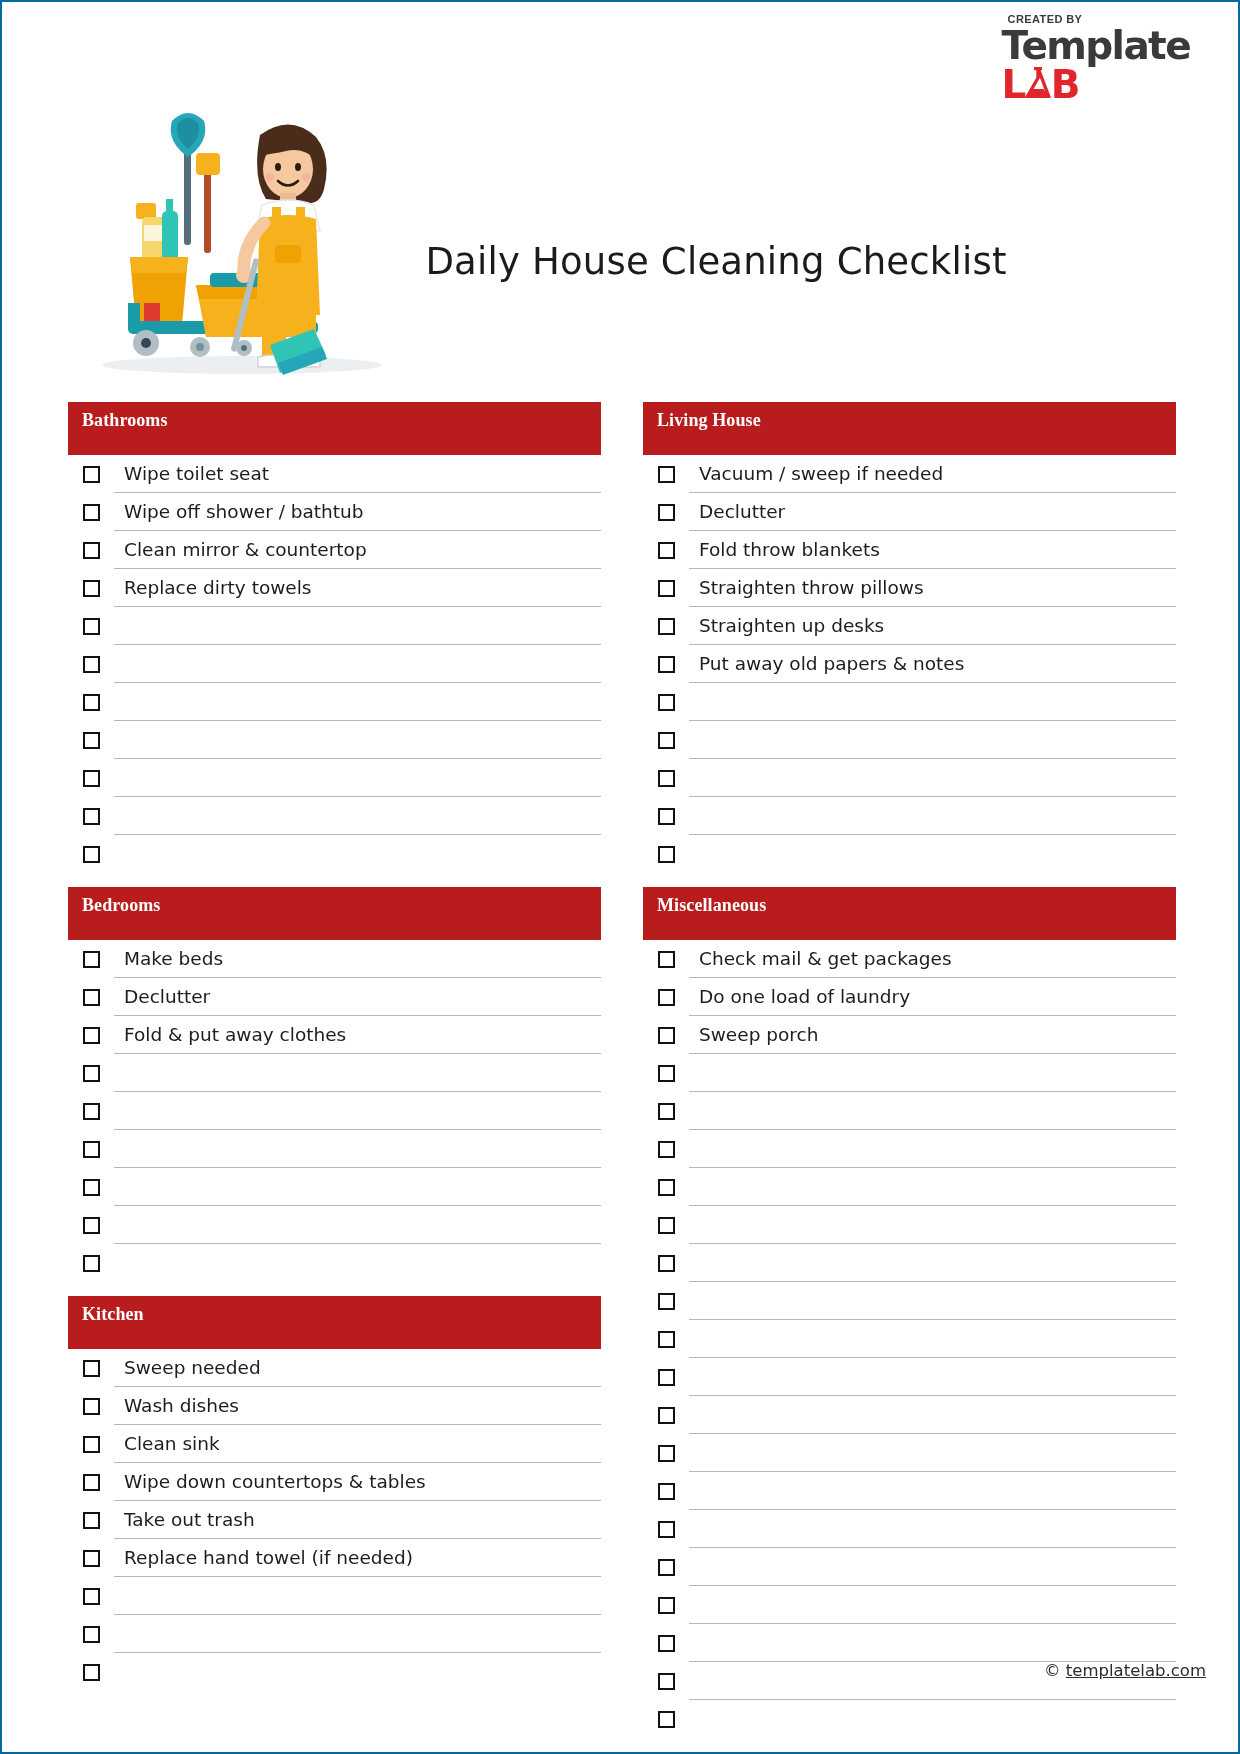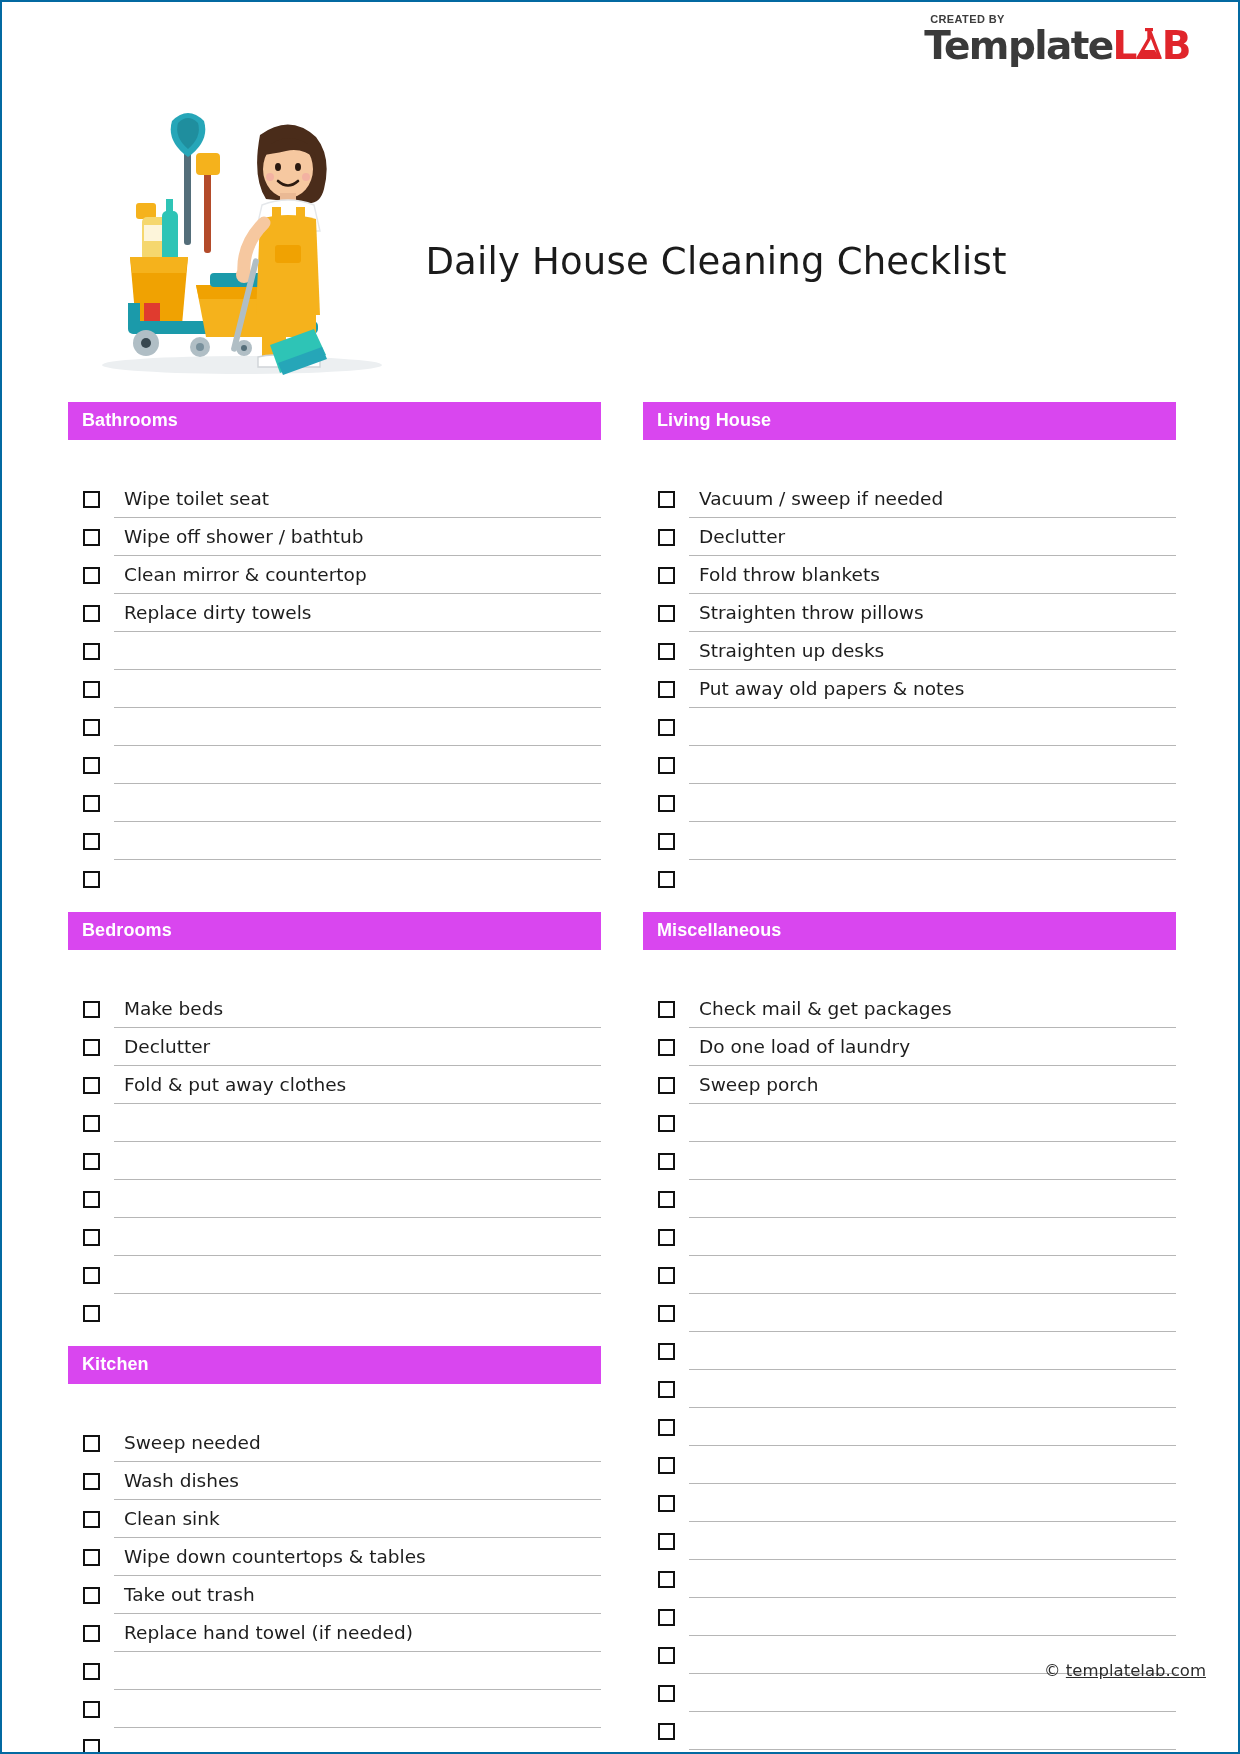--- a/index.html
+++ b/index.html
@@ -39,20 +39,21 @@
   }
   .logo-main {
     font-size: 39px;
     font-weight: bold;
     letter-spacing: -1.6px;
     color: #3a3a3a;
     font-family: "DejaVu Sans", sans-serif;
     white-space: nowrap;
     display: flex;
     align-items: baseline;
+    flex-direction: column;
   }
   .logo-lab {
     color: #e0252b;
     display: inline-flex;
     align-items: baseline;
   }
   .flask-a {
     position: relative;
     display: inline-block;
     width: 26px;
@@ -92,30 +93,30 @@
     width: 1108px;
     display: flex;
     gap: 42px;
   }
   .col { width: 533px; }
 
   .section { margin-bottom: 0px; }
   .section + .section { margin-top: 14px; }
 
   .section-header {
-    background: #d946ef;
+    background: #b91c1c;
     color: #ffffff;
     font-size: 18px;
     font-weight: bold;
-    padding: 8px 14px 9px 14px;
+    padding: 8px 14px 24px 14px;
     letter-spacing: 0.1px;
-    font-family: Liberation Sans, sans-serif;
-  }
-
-  .rows { width: 100%; margin-top: 40px; }
+    font-family: Liberation Serif, serif;
+  }
+
+  .rows { width: 100%; }
 
   .row {
     display: flex;
     align-items: stretch;
     height: 38px;
   }
   .checkbox-cell {
     width: 46px;
     display: flex;
     align-items: center;

